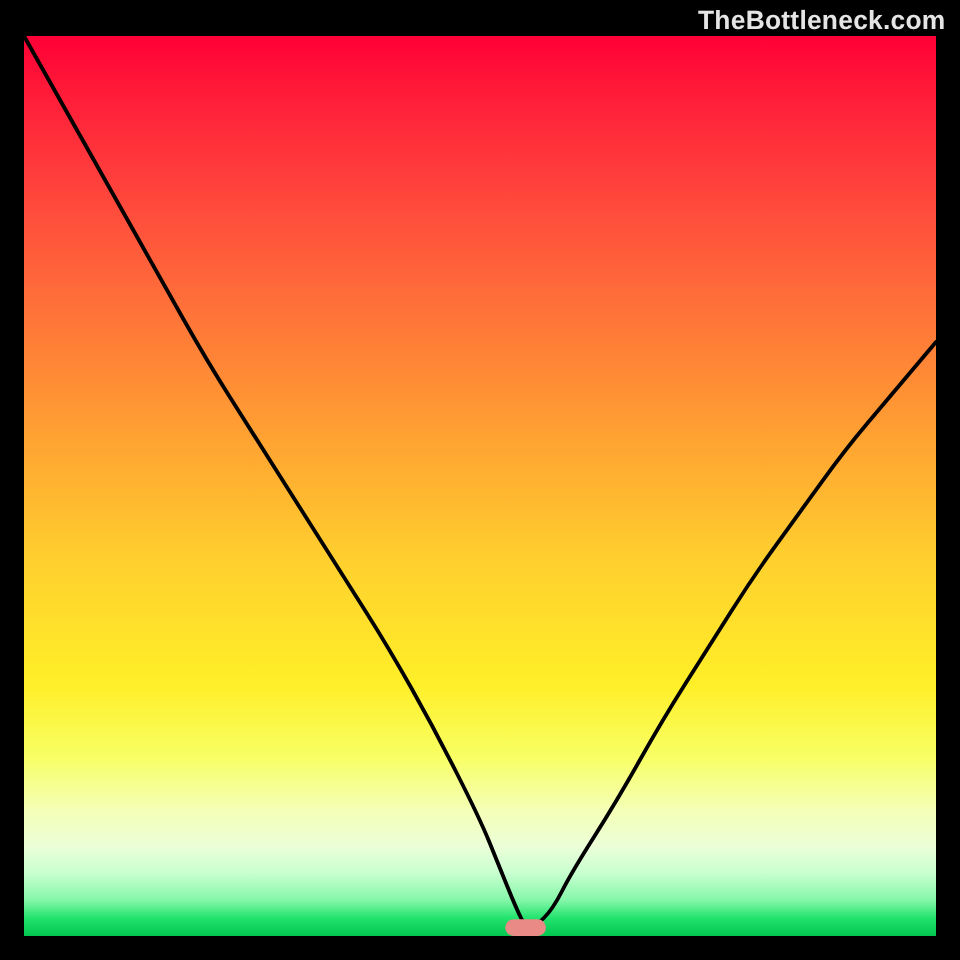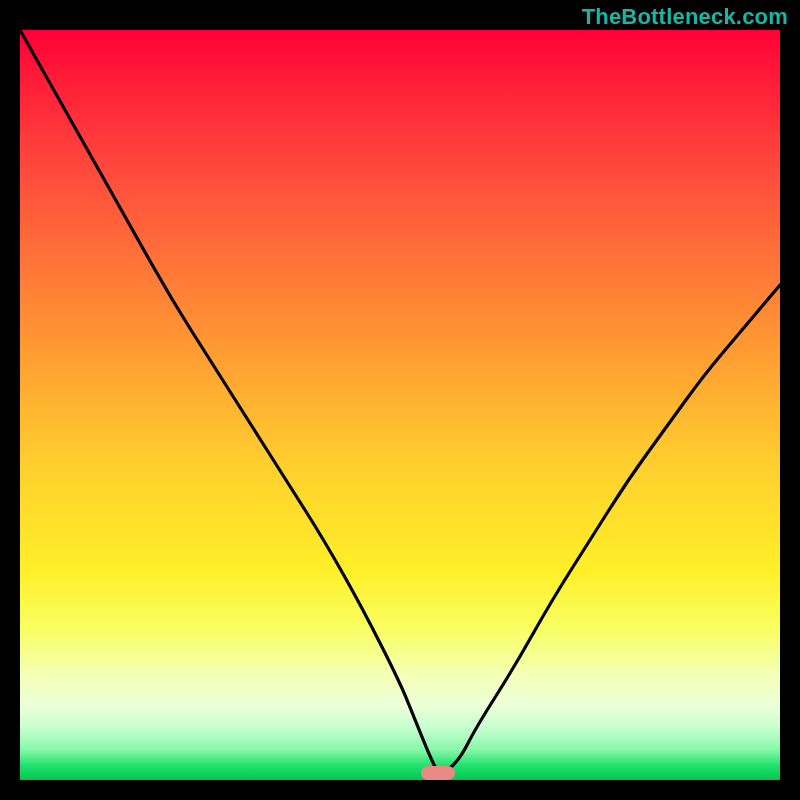--- a/index.html
+++ b/index.html
@@ -16,21 +16,21 @@
     width: 800px;
     height: 800px;
     background: #000;
   }
   .watermark {
     position: absolute;
     top: 4px;
     right: 12px;
     font-size: 22px;
     font-weight: 600;
-    color: #14b8a6;
+    color: #e5e5e5;
     letter-spacing: 0.2px;
     z-index: 10;
     margin-left: 40px;
   }
   .plot {
     position: absolute;
     left: 20px;
     top: 30px;
     width: 760px;
     height: 750px;

